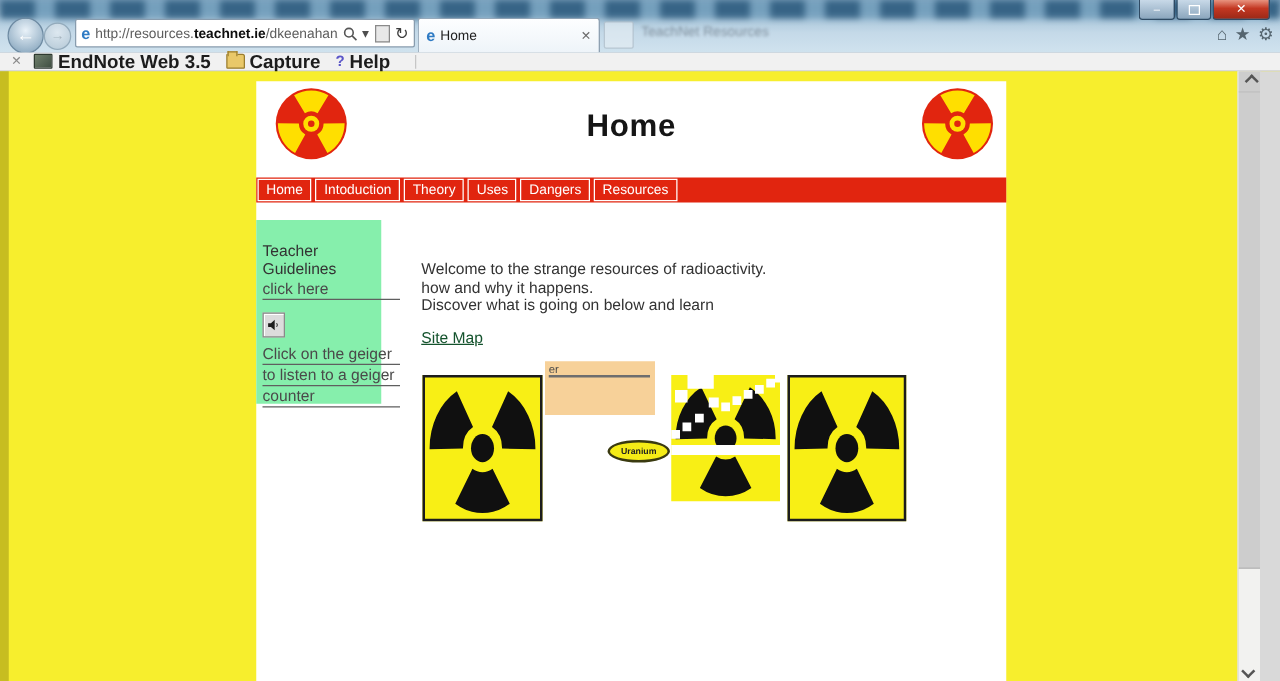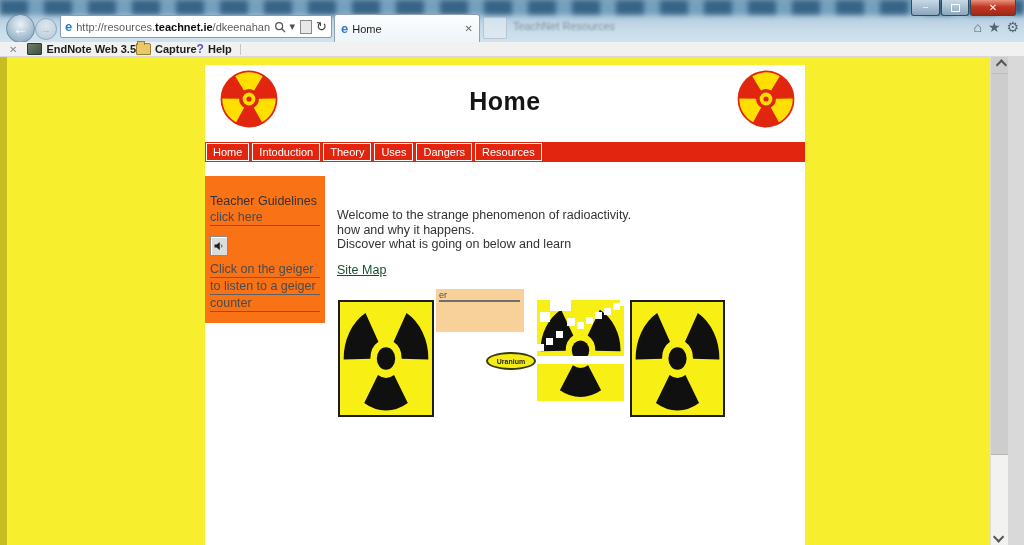--- a/index.html
+++ b/index.html
@@ -46,42 +46,42 @@
   .ghost-tab{position:absolute;left:513px;top:8px;width:175px;height:17px;font-size:11px;
     color:rgba(75,88,100,.55);filter:blur(1.2px);overflow:hidden;white-space:nowrap;}
   .right-icons{position:absolute;right:5px;top:7px;display:flex;gap:6px;color:#55656f;font-size:14px;line-height:16px;}
   .right-icons span{cursor:default;}
 
   .cmd-bar{position:absolute;left:0;top:42px;width:1024px;height:15px;background:#f1f1f1;
     border-bottom:1px solid #d8d8d8;display:flex;align-items:center;font-size:11px;color:#1c1c1c;box-sizing:border-box;}
   .tb-close{color:#8a8a8a;font-size:10px;margin:0 10px 0 9px;}
   .endnote-icon{width:13px;height:10px;background:linear-gradient(135deg,#70806c,#3f4f42);
     border:1px solid #2e3a30;border-radius:1px;margin-right:4px;}
-  .tb-label{margin-right:0;font-weight:bold;font-size:11px;}
+  .tb-label{margin-right:12px;font-weight:bold;font-size:15px;}
   .capture-icon{width:13px;height:10px;background:#e9c869;border:1px solid #9a7d2e;border-radius:1px 2px 1px 1px;margin-right:4px;position:relative;}
   .capture-icon:before{content:"";position:absolute;left:0;top:-3px;width:6px;height:3px;background:#e9c869;border:1px solid #9a7d2e;border-bottom:none;}
   .help-q{color:#5a55c8;font-weight:bold;font-size:12px;margin-right:4px;}
   .tb-sep{width:1px;height:11px;background:#c6c6c6;margin-left:8px;}
 
   
   .viewport{position:absolute;left:0;top:57px;width:1024px;height:488px;background:#f7ee2d;}
   .left-shade{position:absolute;left:0;top:0;width:7px;height:488px;background:rgba(110,98,10,.35);}
   .content{position:absolute;left:205px;top:8px;width:600px;height:480px;background:#ffffff;}
 
   .logo{position:absolute;top:5px;width:58px;height:58px;}
   .logo.l{left:15px;} .logo.r{left:532px;}
   .page-title{position:absolute;left:0;top:22px;width:100%;text-align:center;
     font-size:25px;font-weight:bold;color:#151515;letter-spacing:.5px;}
 
   .navbar{position:absolute;left:0;top:77px;width:600px;height:20px;background:#e1250f;
     display:flex;align-items:stretch;padding:1px 0 1px 1px;box-sizing:border-box;gap:3px;}
   .navtab{border:1px solid #ffffff;color:#ffffff;font-size:11px;line-height:14px;
     padding:1px 6px 0 6px;white-space:nowrap;}
 
-  .sidebar{position:absolute;left:0;top:111px;width:120px;height:147px;background:#f97316;
+  .sidebar{position:absolute;left:0;top:111px;width:100px;height:147px;background:#86efac;
     box-sizing:border-box;padding:18px 0 0 5px;}
   .sb-head{font-size:12.5px;color:#333;margin-bottom:2px;}
   .sb-link{font-size:12.5px;color:#4a4a4a;width:110px;border-bottom:1px solid #5f5f5f;
     padding-bottom:1px;margin-bottom:1px;cursor:pointer;}
   .speaker{width:16px;height:18px;background:#dcdcdc;border:1px solid #8a8a8a;
     box-shadow:1px 1px 0 #fff inset;margin:10px 0 6px 0;display:flex;align-items:center;justify-content:center;cursor:pointer;}
 
   .intro{position:absolute;left:132px;top:143px;font-size:12.5px;color:#333;line-height:14.5px;}
   .sitemap{position:absolute;left:132px;top:198px;font-size:12.5px;color:#14532d;
     text-decoration:underline;cursor:pointer;}
@@ -228,21 +228,21 @@
               <path d="M2 6h3l4-3.5v11L5 10H2z" fill="#1e1e1e"></path>
               <path d="M11 6c1 1 1 3 0 4" fill="none" stroke="#1e1e1e" stroke-width="1"></path>
             </svg>
           </div>
         <div class="sb-link">Click on the geiger</div>
         <div class="sb-link">to listen to a geiger</div>
         <div class="sb-link">counter</div>
       </div>
 
       <div class="intro">
-        <div>Welcome to the strange phenomenon of radioactivity.</div>
+        <div>Welcome to the strange resources of radioactivity.</div>
         <div>how and why it happens.</div>
         <div>Discover what is going on below and learn</div>
       </div>
 
       <a class="sitemap">Site Map</a>
 
       <div class="tile t1">
           <svg viewBox="0 0 100 100" width="100%" height="100%" preserveAspectRatio="none">
             <path d="M41.76,35.13 L27.70,9.77 A46,46 0 0 0 4.01,50.80 L33.00,50.30 A17,17 0 0 1 41.76,35.13 Z M41.24,64.57 L26.31,89.43 A46,46 0 0 0 73.69,89.43 L58.76,64.57 A17,17 0 0 1 41.24,64.57 Z M67.00,50.30 L95.99,50.80 A46,46 0 0 0 72.30,9.77 L58.24,35.13 A17,17 0 0 1 67.00,50.30 Z" fill="#101010"></path>
             <circle cx="50" cy="50" r="10" fill="#101010"></circle>

